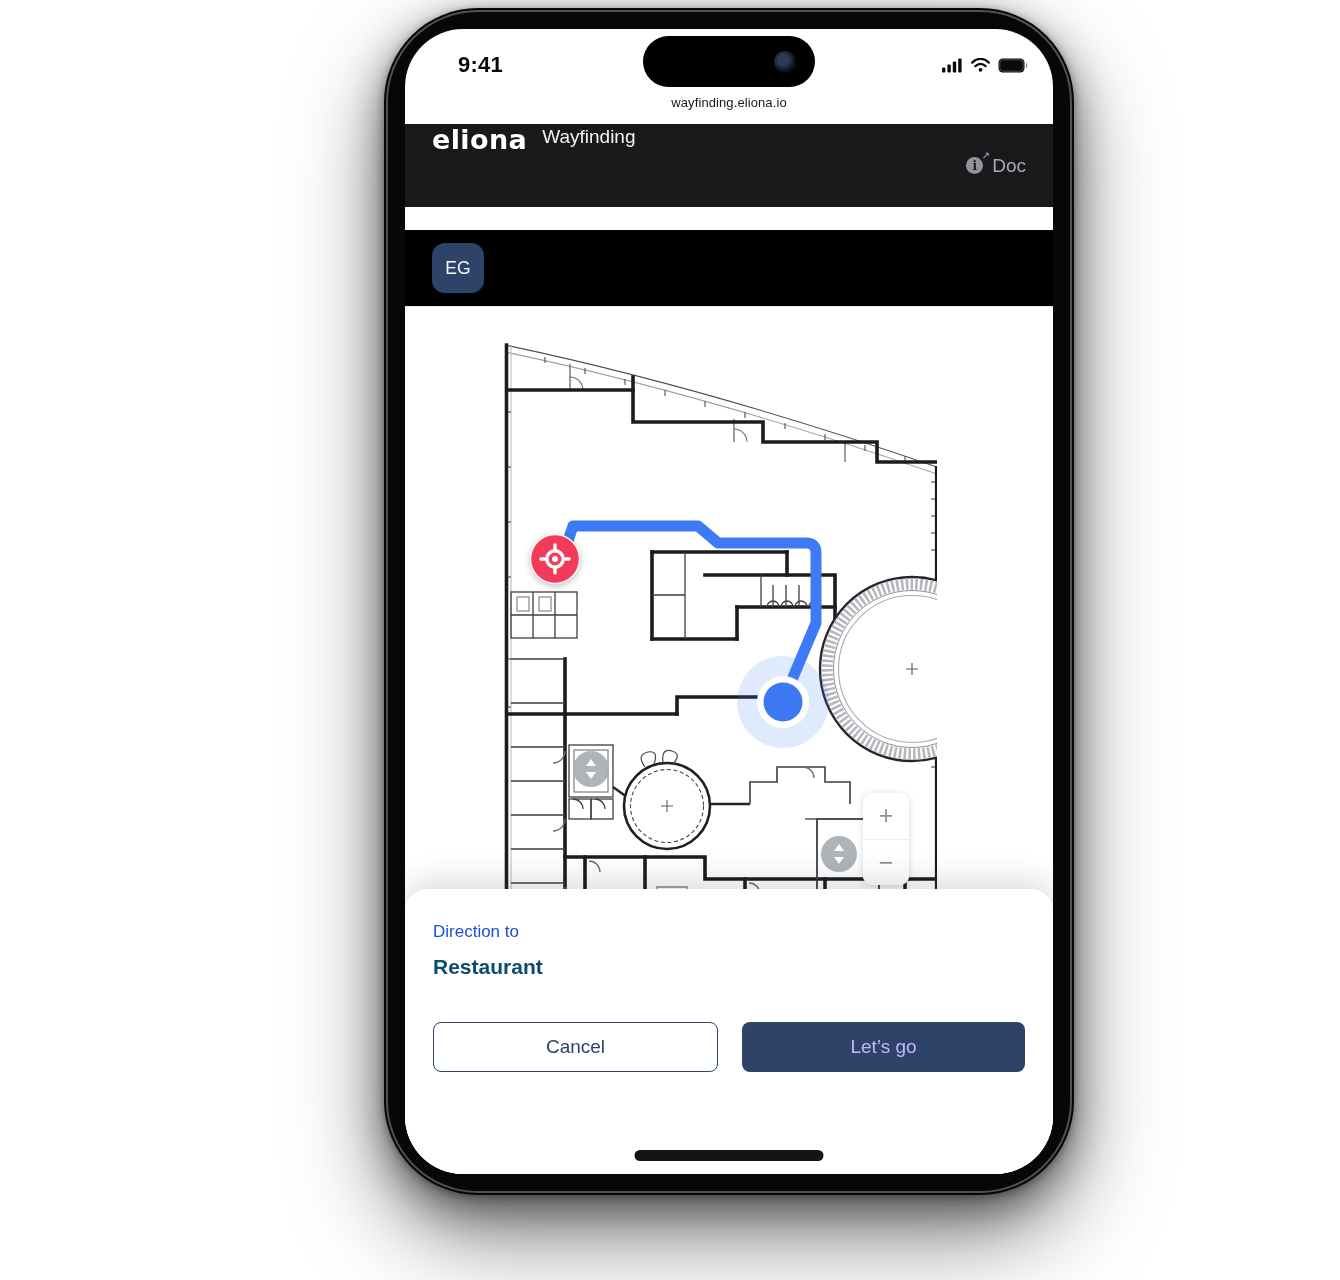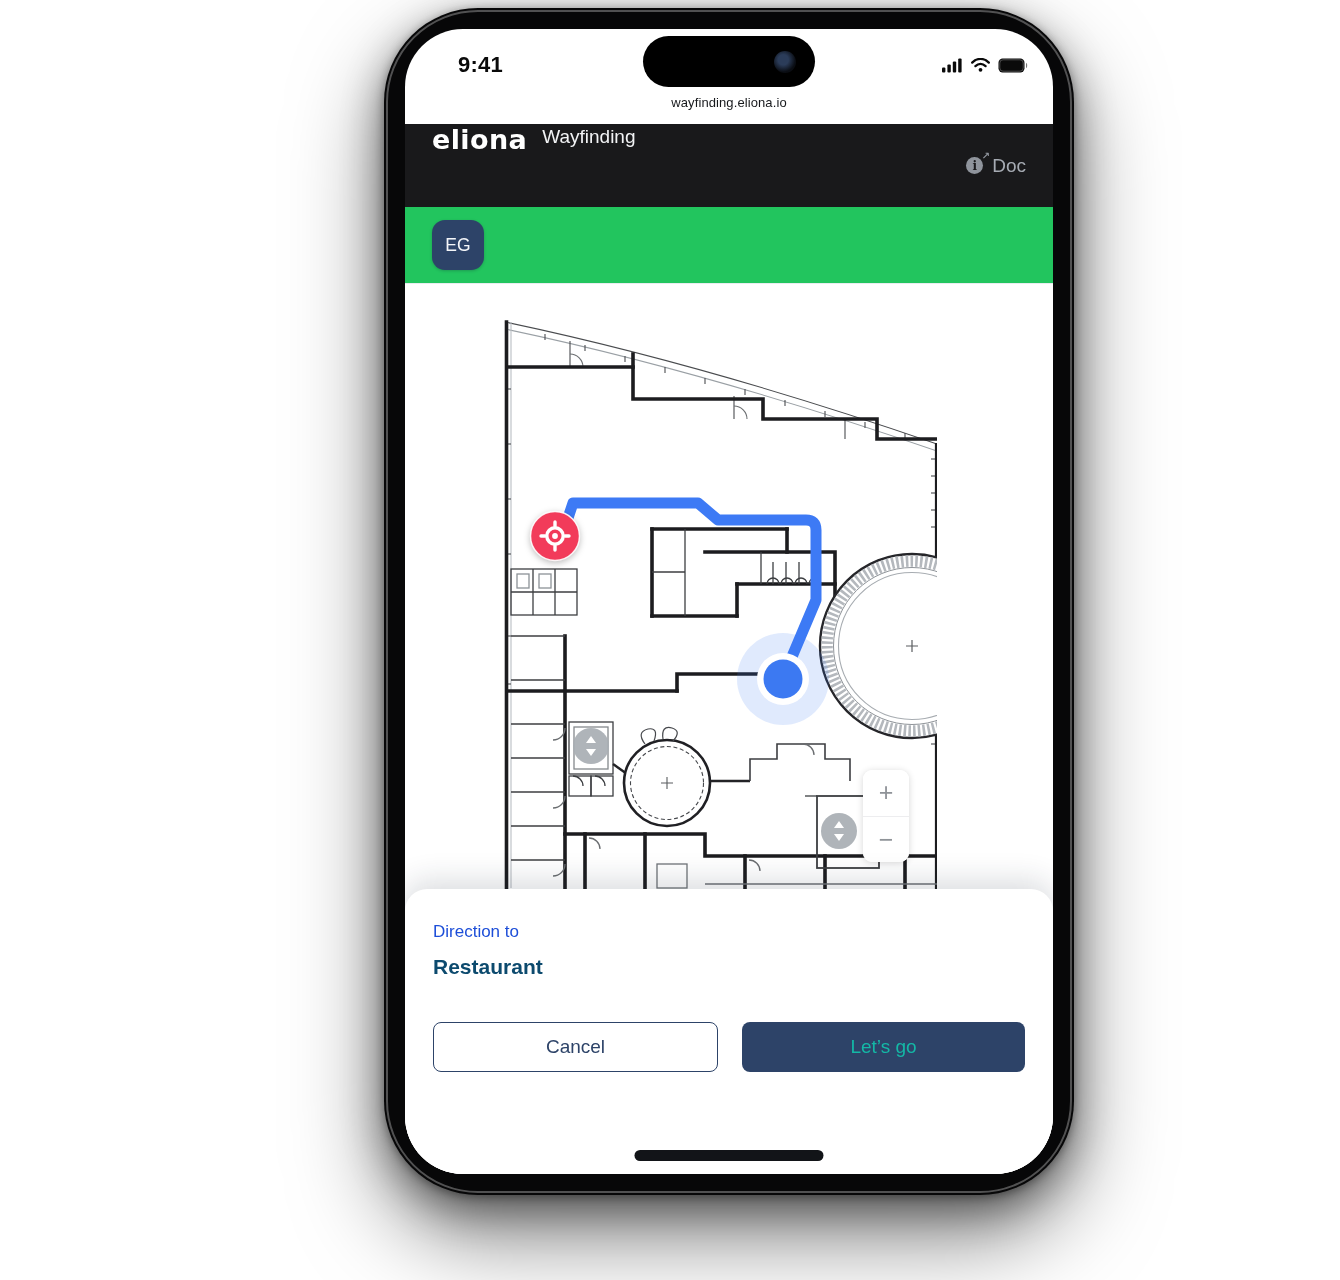--- a/index.html
+++ b/index.html
@@ -36,42 +36,42 @@
   
   .appheader { flex:0 0 auto; height:83px; background:#19191b; display:flex; padding:0 27px; }
   .logo { color:#fff; font-family:"DejaVu Sans",sans-serif; font-weight:700; font-size:27px; letter-spacing:.4px; }
   .apptitle { color:#f2f3f5; font-size:19px; font-weight:400; margin-left:15px; margin-top:2px; }
   .doclink { margin-left:auto; display:flex; align-items:center; gap:9px; color:#a6abb3; font-size:19px; cursor:pointer; }
   .infoicon { position:relative; width:17px; height:17px; border-radius:50%; background:#8f949c; color:#19191b;
     font-size:12px; font-weight:700; display:flex; align-items:center; justify-content:center; font-family:"DejaVu Serif",serif; }
   .infoicon::after { content:"\2197"; position:absolute; top:-7px; right:-7px; font-size:10px; color:#8f949c; font-family:"DejaVu Sans",sans-serif; font-weight:700; }
 
   
-  .floorbar { flex:0 0 auto; height:77px; display:flex; align-items:center; padding:12px 27px; background:#22c55e; border-bottom:1px solid #e9ecf0; }
+  .floorbar { flex:0 0 auto; height:77px; display:flex; align-items:center; padding:12px 27px; background:#000000; border-bottom:1px solid #e9ecf0;margin-top:23px; }
   .floorbtn { width:52px; height:50px; border:none; border-radius:13px; background:#2d4368; color:#f4f6f9; font-size:17.5px;
     font-family:inherit; cursor:pointer; box-shadow:0 1px 3px rgba(20,30,50,.25); }
 
   
   .map { position:relative; flex:1 1 auto; background:#fff; overflow:hidden; }
   .map svg.plan { position:absolute; left:0; top:0; }
   .zoomctl { position:absolute; left:458px; top:486px; width:46px; height:92px; background:#fff; border-radius:9px;
     box-shadow:0 1px 7px rgba(0,0,0,.16); display:flex; flex-direction:column; overflow:hidden; z-index:3; }
   .zoomctl button { flex:1; border:none; background:#fff; color:#8f9398; font-size:25px; line-height:1; cursor:pointer; font-family:inherit; }
   .zoomctl .zdiv { height:1px; background:#ededef; }
 
   
   .sheet { position:absolute; left:0; right:0; bottom:0; height:285px; background:#fff; border-radius:22px 22px 0 0;
     box-shadow:0 -8px 30px rgba(25,35,55,.16); padding:32px 28px 0; z-index:5; }
   .eyebrow { font-size:17px; line-height:22px; color:#1d4ed8; margin-bottom:10px; }
   .destname { font-size:21px; line-height:27px; font-weight:700; color:#0c4a6e; margin-bottom:7px; }
   .destdetail { font-size:17px; line-height:22px; color:#878d96; }
   .btnrow { display:flex; gap:24px; margin-top:42px; }
   .btn { flex:1; height:50px; border-radius:8px; font-size:19px; font-family:inherit; cursor:pointer; }
   .btn.cancel { background:#fff; border:1.7px solid #2d4368; color:#2d4368;text-align:center; }
-  .btn.go { background:#2d4368; border:none; color:#14b8a6; }
+  .btn.go { background:#2d4368; border:none; color:#c4b5fd; }
   .homebar { position:absolute; left:50%; bottom:13px; transform:translateX(-50%); width:189px; height:11px; border-radius:6px; background:#121418; z-index:6; }
 </style>
 </head>
 <body>
 
 <div class="stage">
   <div class="phone">
     <div class="screen">
 
       <div class="statusbar">

